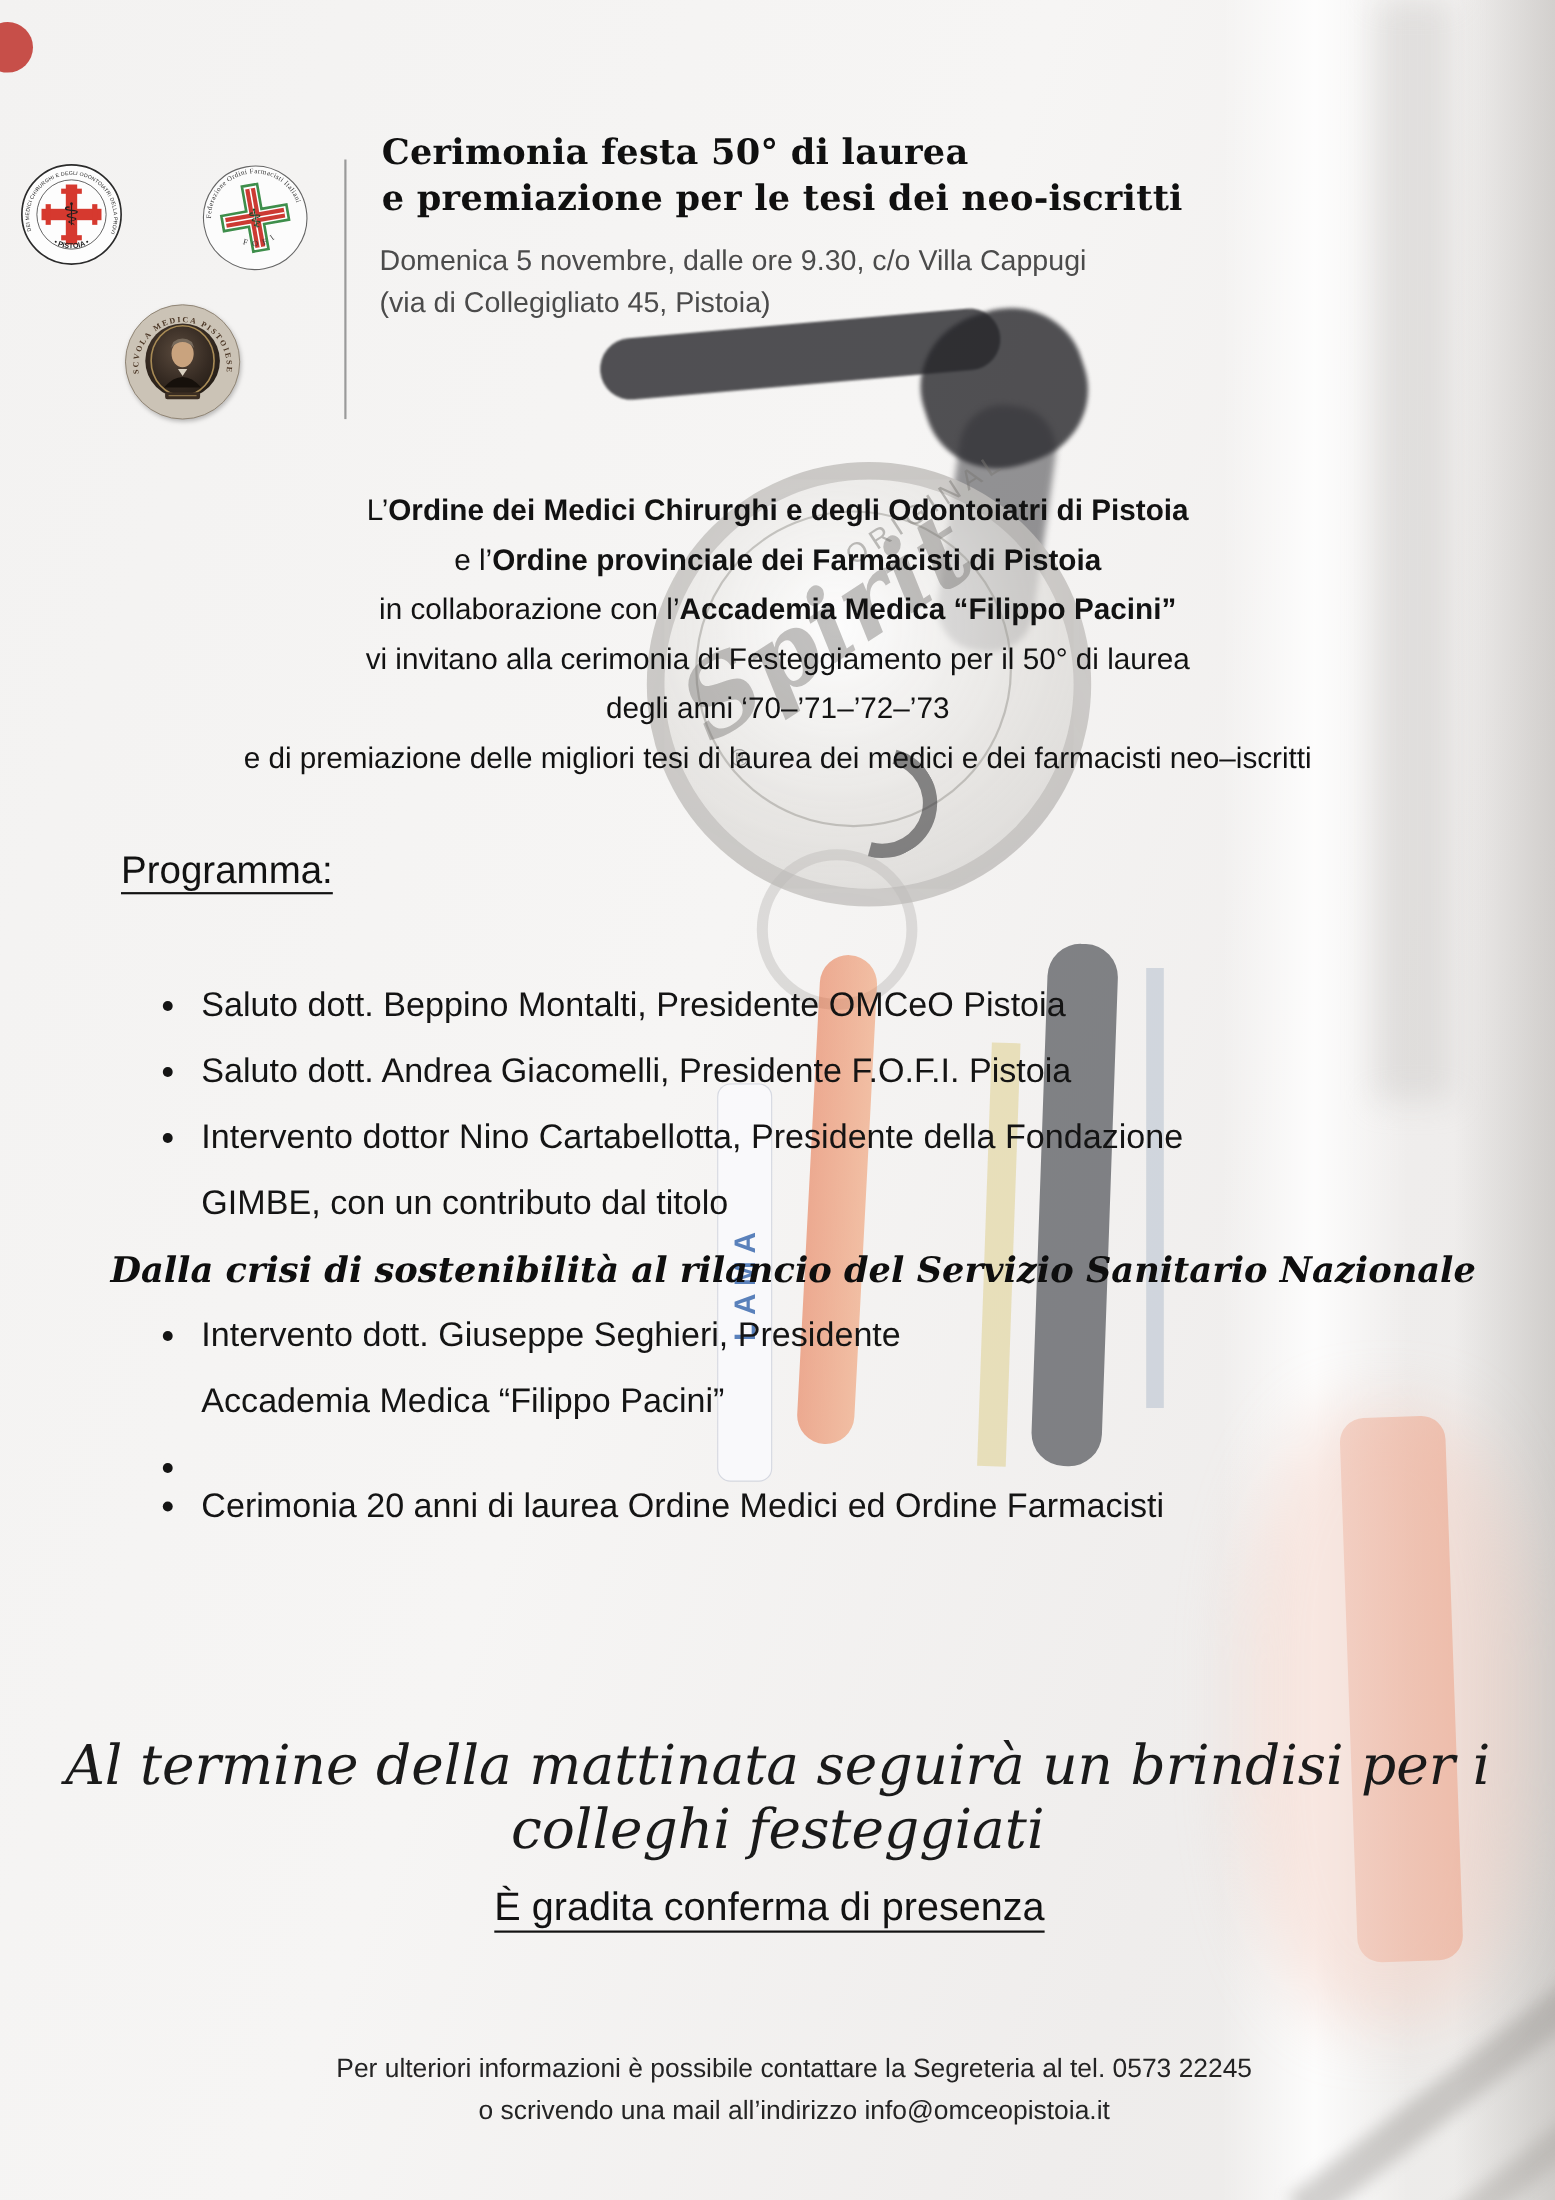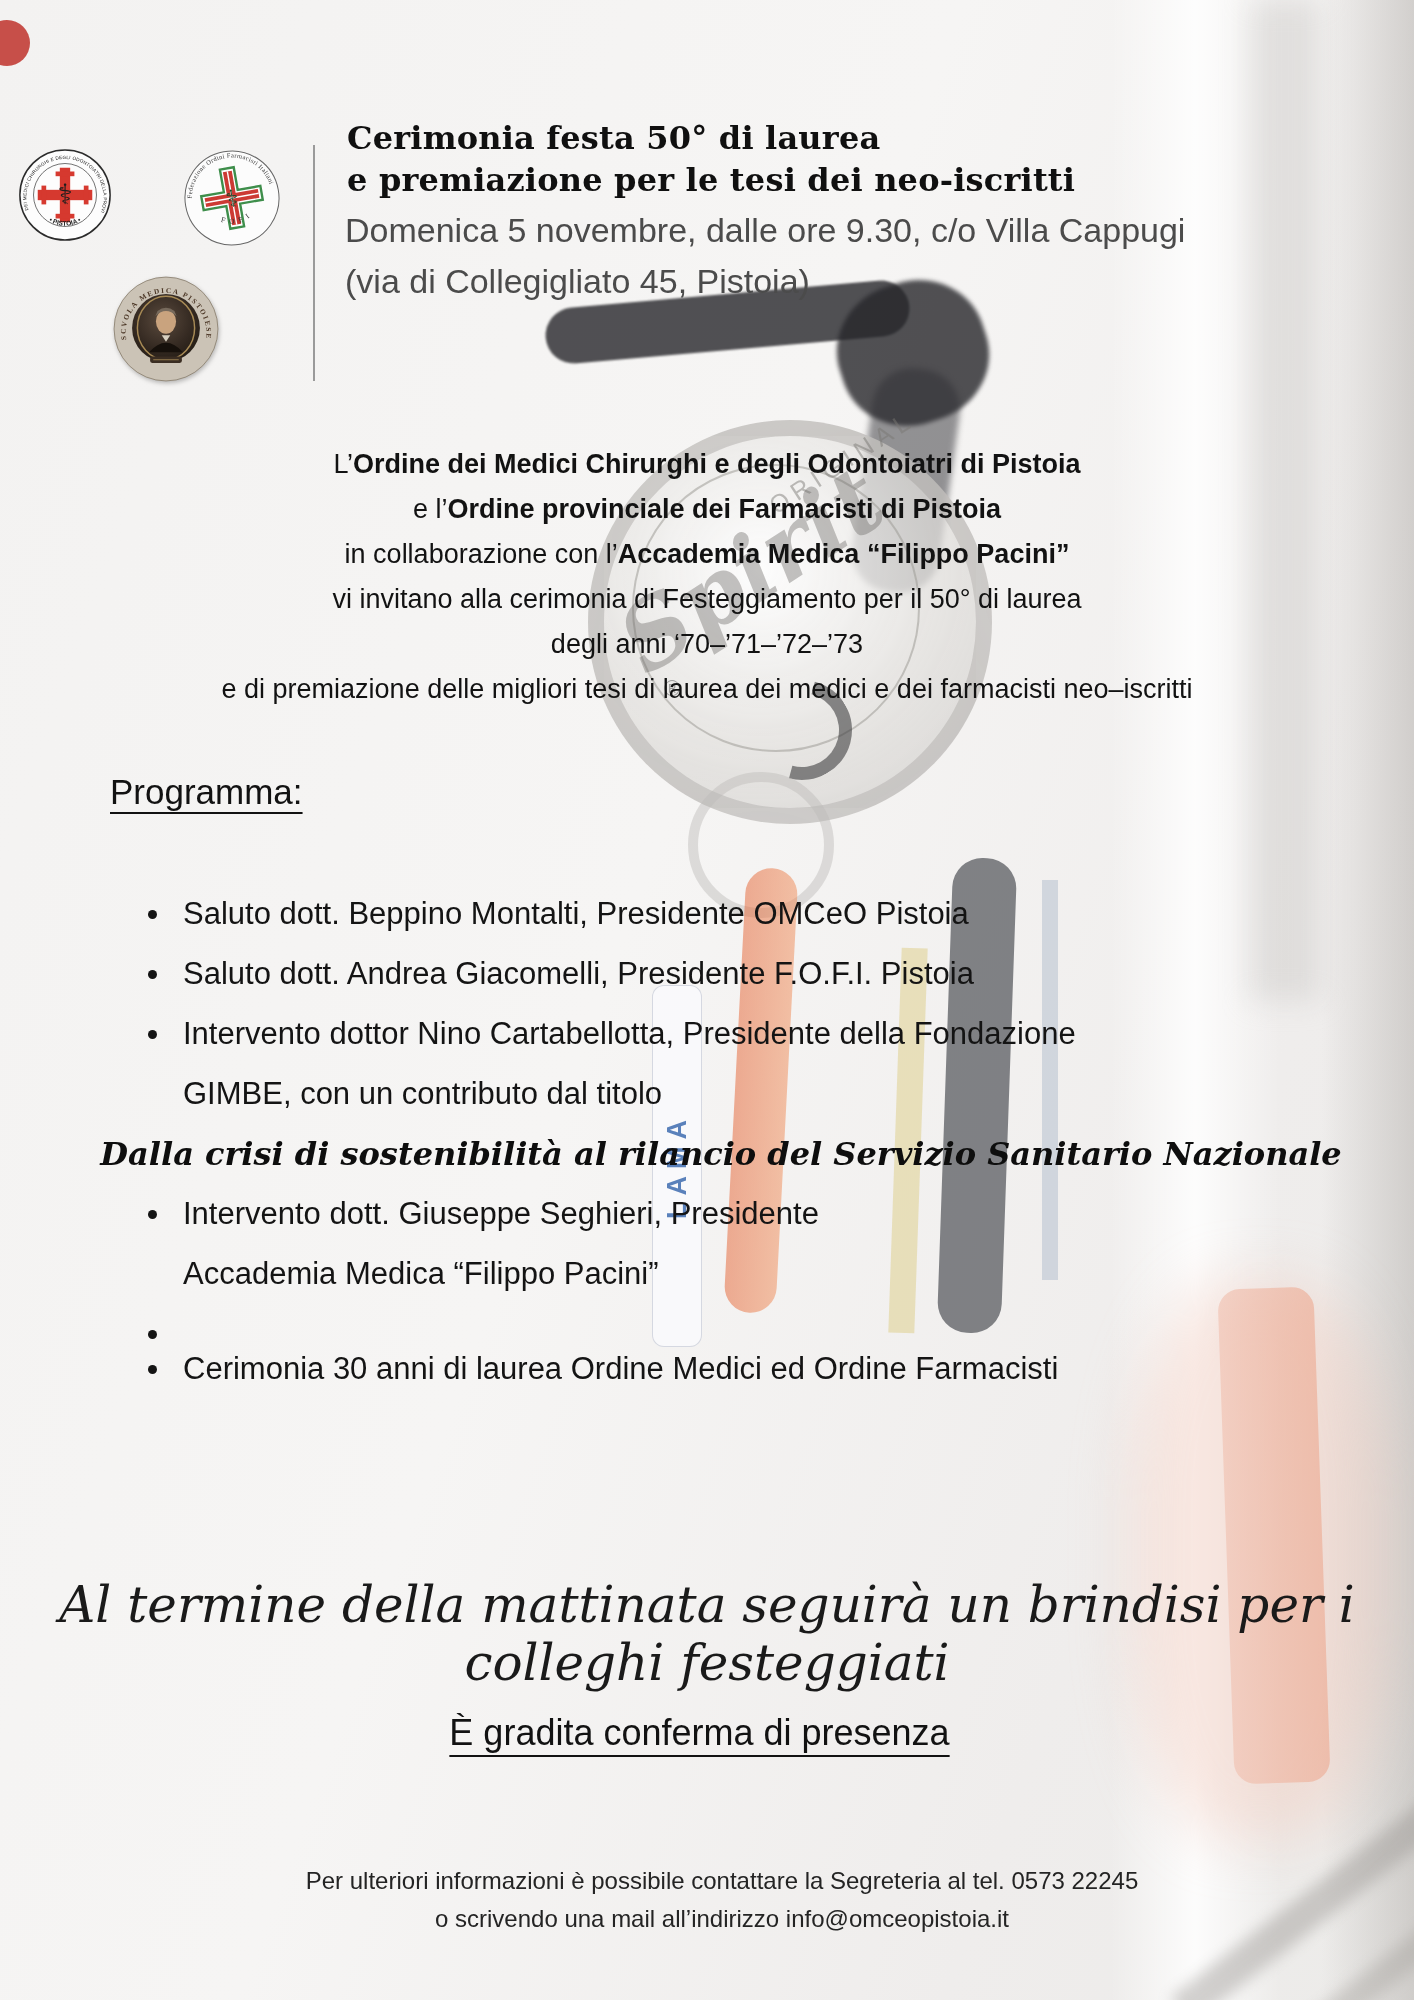--- a/index.html
+++ b/index.html
@@ -67,21 +67,21 @@
   
   .logo{position:absolute;z-index:2;}
   .logo svg{display:block;width:100%;height:100%;}
   .logo-omceo{left:18px;top:148px;width:94px;height:94px;}
   .logo-fofi{left:182px;top:148px;width:100px;height:100px;transform:rotate(-10deg);}
   .logo-scuola{left:113px;top:276px;width:106px;height:106px;filter:drop-shadow(1px 2px 2px rgba(0,0,0,.25));}
   .divider{position:absolute;z-index:1;left:313px;top:145px;width:2px;height:236px;background:#9a9a9a;}
   .title-block{position:absolute;z-index:1;left:345px;top:116px;width:1050px;}
   .title{margin:2px;font-family:"DejaVu Serif",serif;font-weight:700;font-size:32px;line-height:1.3;
     color:#101010;letter-spacing:.2px;}
-  .subtitle{margin:4px 0 0 0;font-size:34px;line-height:1.5;color:#4b4b4b;}
+  .subtitle{margin:16px 0 0 0;font-size:26px;line-height:1.5;color:#4b4b4b;}
   
   .intro{position:absolute;z-index:1;left:0;top:442px;width:1414px;text-align:center;
     font-size:27px;line-height:45px;color:#121212;}
   .intro b{font-weight:bold;}
   
   .prog-heading{position:absolute;z-index:1;left:110px;top:772px;font-size:35px;color:#121212;
     text-decoration:underline;text-underline-offset:8px;text-decoration-thickness:2px;}
   .prog-list{position:absolute;z-index:1;left:148px;top:884px;width:1210px;
     font-size:31px;line-height:60px;color:#141414;}
   .prog-item{display:flex;}
@@ -236,21 +236,21 @@
     <div class="highlight">Dalla crisi di sostenibilità al rilancio del Servizio Sanitario Nazionale</div>
     <div class="prog-item narrow">
       <span class="dot"></span>
       <span class="txt">Intervento dott. Giuseppe Seghieri, Presidente Accademia Medica “Filippo Pacini”</span>
     </div>
     <div class="prog-item">
       <span class="dot"></span>
     </div>
     <div class="prog-item">
       <span class="dot"></span>
-      <span class="txt">Cerimonia 30 anni di laurea Ordine Medici ed Ordine Farmacisti</span>
+      <span class="txt">Cerimonia 20 anni di laurea Ordine Medici ed Ordine Farmacisti</span>
     </div>
   </div>
 
   <div class="script-line">Al termine della mattinata seguirà un brindisi per i colleghi festeggiati</div>
   <div class="confirm-line">È gradita conferma di presenza</div>
 
   <div class="footer">
     <div>Per ulteriori informazioni è possibile contattare la Segreteria  al tel. 0573 22245</div>
     <div>o scrivendo una mail all’indirizzo info@omceopistoia.it</div>
   </div>

